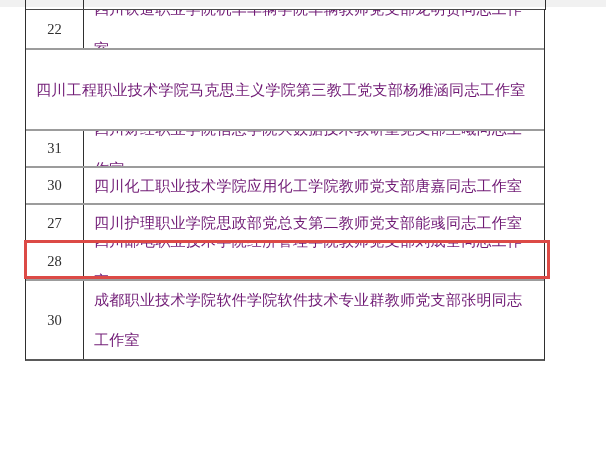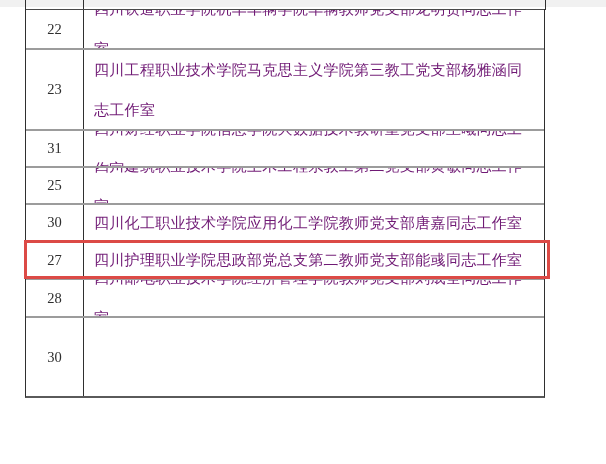--- a/index.html
+++ b/index.html
@@ -118,39 +118,32 @@
   <div class="doc-table">
 
     <div class="row r0">
       <div class="cell num">22</div>
       <div class="cell name">
           <span>四川铁道职业学院机车车辆学院车辆教师党支部龙明贵同志工作室</span>
         </div>
     </div>
 
     <div class="row r1">
-      <div class="cell num">23</div>
       <div class="cell name">
           <span>四川工程职业技术学院马克思主义学院第三教工党支部杨雅涵同志工作室</span>
         </div>
     </div>
 
     <div class="row r2">
       <div class="cell num">31</div>
       <div class="cell name">
           <span>四川财经职业学院信息学院大数据技术教研室党支部王曦同志工作室</span>
         </div>
     </div>
 
-    <div class="row r3">
-      <div class="cell num">25</div>
-      <div class="cell name">
-          <span>四川建筑职业技术学院土木工程系教工第二党支部黄敏同志工作室</span>
-        </div>
-    </div>
 
     <div class="row r4">
       <div class="cell num">30</div>
       <div class="cell name">
           <span>四川化工职业技术学院应用化工学院教师党支部唐嘉同志工作室</span>
         </div>
     </div>
 
     <div class="row r5">
       <div class="cell num">27</div>
@@ -162,17 +155,20 @@
     <div class="row r6">
       <div class="cell num">28</div>
       <div class="cell name">
           <span>四川邮电职业技术学院经济管理学院教师党支部刘成全同志工作室</span>
         </div>
     </div>
 
 
     <div class="row r8">
       <div class="cell num">30</div>
+      <div class="cell name">
+          <span>成都职业技术学院软件学院软件技术专业群教师党支部张明同志工作室</span>
+        </div>
     </div>
 
     <div class="highlight-box"></div>
   </div>
 </div>
 
 </body></html>

